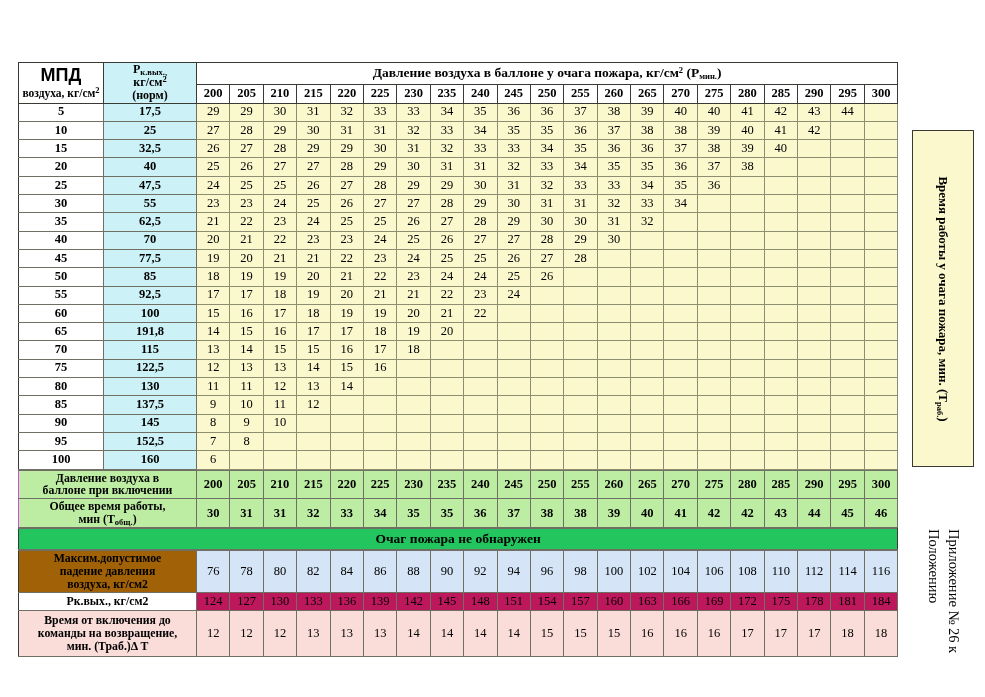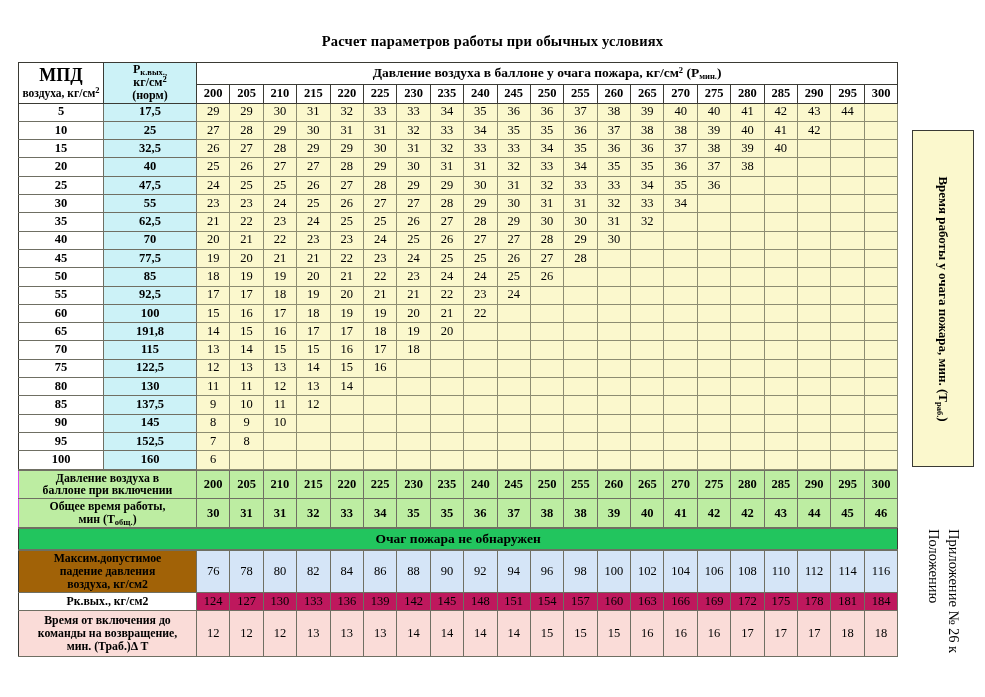--- a/index.html
+++ b/index.html
@@ -52,21 +52,21 @@
   col.c-mpd  { width: 85px; }
   col.c-pk   { width: 93px; }
   col.c-data { width: 33.4px; }
 
   
   .hdr-mpd, .hdr-pk, .hdr-big {
     font-weight: bold;
     border: 1px solid #3a3a34;
   }
   .hdr-mpd { background: #ffffff; font-size: 11.5px; }
-  .hdr-mpd .big { font-family: Liberation Serif, serif; font-size: 18px; font-weight: bold; display:block; margin-bottom:2px;}
+  .hdr-mpd .big { font-family: Liberation Sans, sans-serif; font-size: 18px; font-weight: bold; display:block; margin-bottom:2px;}
   .hdr-mpd .sm { font-size: 11.5px; display:block; }
   .hdr-pk { background: #ccf2f7; font-size: 12px; }
   .hdr-big { background: #ffffff; font-size: 13.5px; }
   .hdr-num {
     background: #ffffff;
     font-weight: bold;
     font-size: 12.5px;
     height: 19px;
     border: 1px solid #3a3a34;
   }
@@ -132,21 +132,20 @@
   .side-app .l2 { left: 24px; top: 2px; }
 
   sub { font-size: 8.5px; vertical-align: baseline; position: relative; top: 2px; }
   sup { font-size: 8.5px; vertical-align: baseline; position: relative; top: -4px; }
 </style>
 </head>
 <body>
 
 <div id="page">
 
-  <div id="title">Расчет параметров работы при обычных условиях</div>
 
   <div id="tables">
 
     <table class="outer" id="t-main">
       <colgroup id="cg-main">
           <col class="c-mpd">
           <col class="c-pk">
           <col class="c-data">
           <col class="c-data">
           <col class="c-data">

